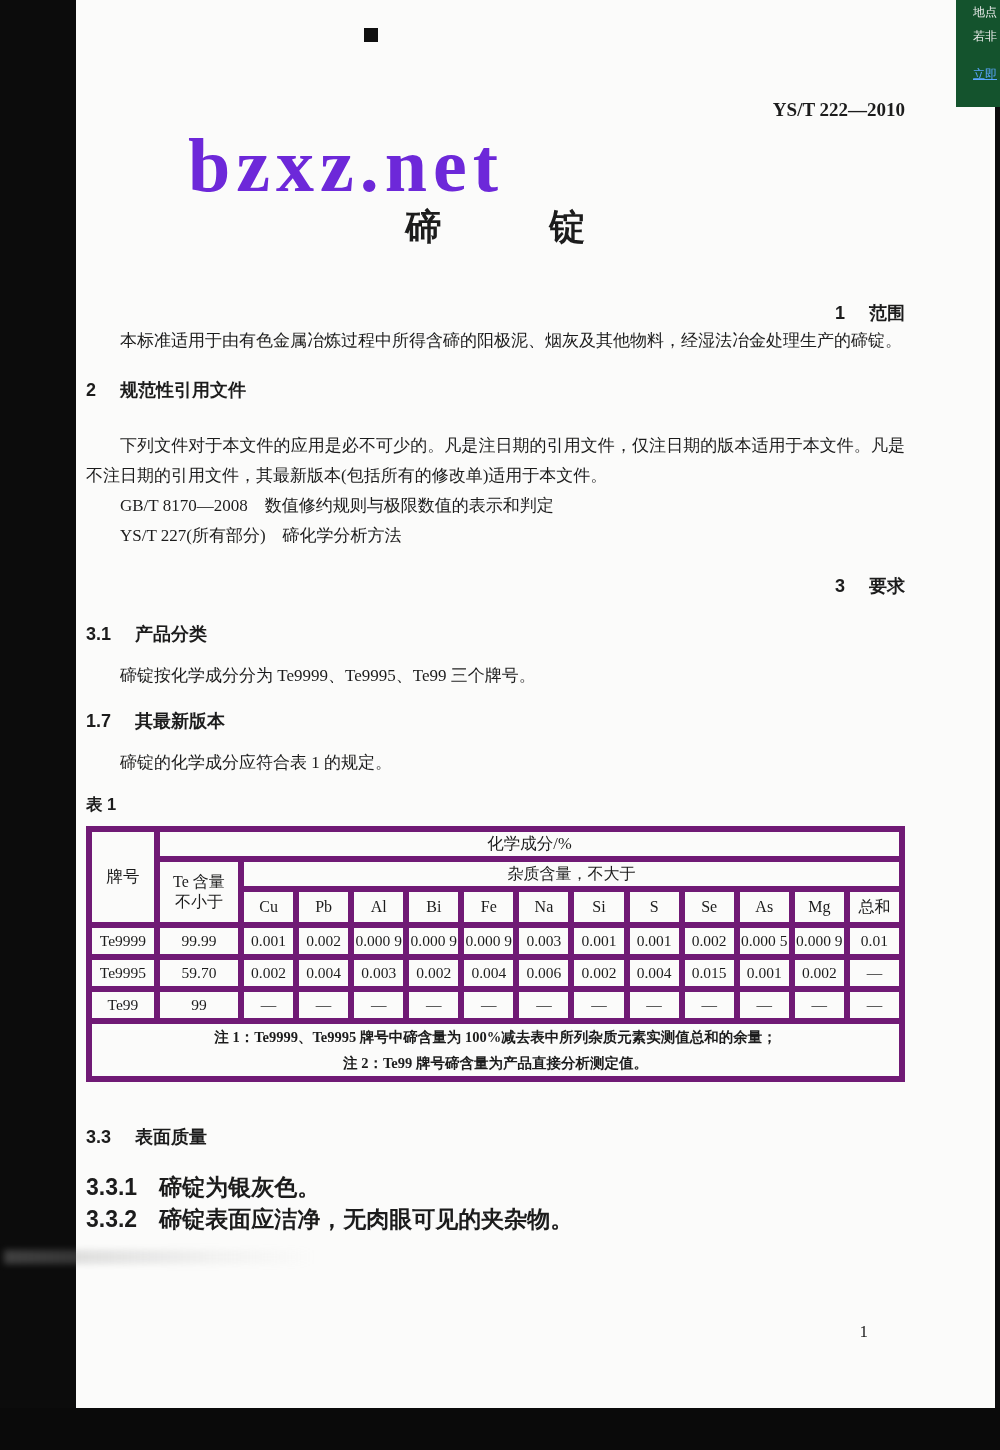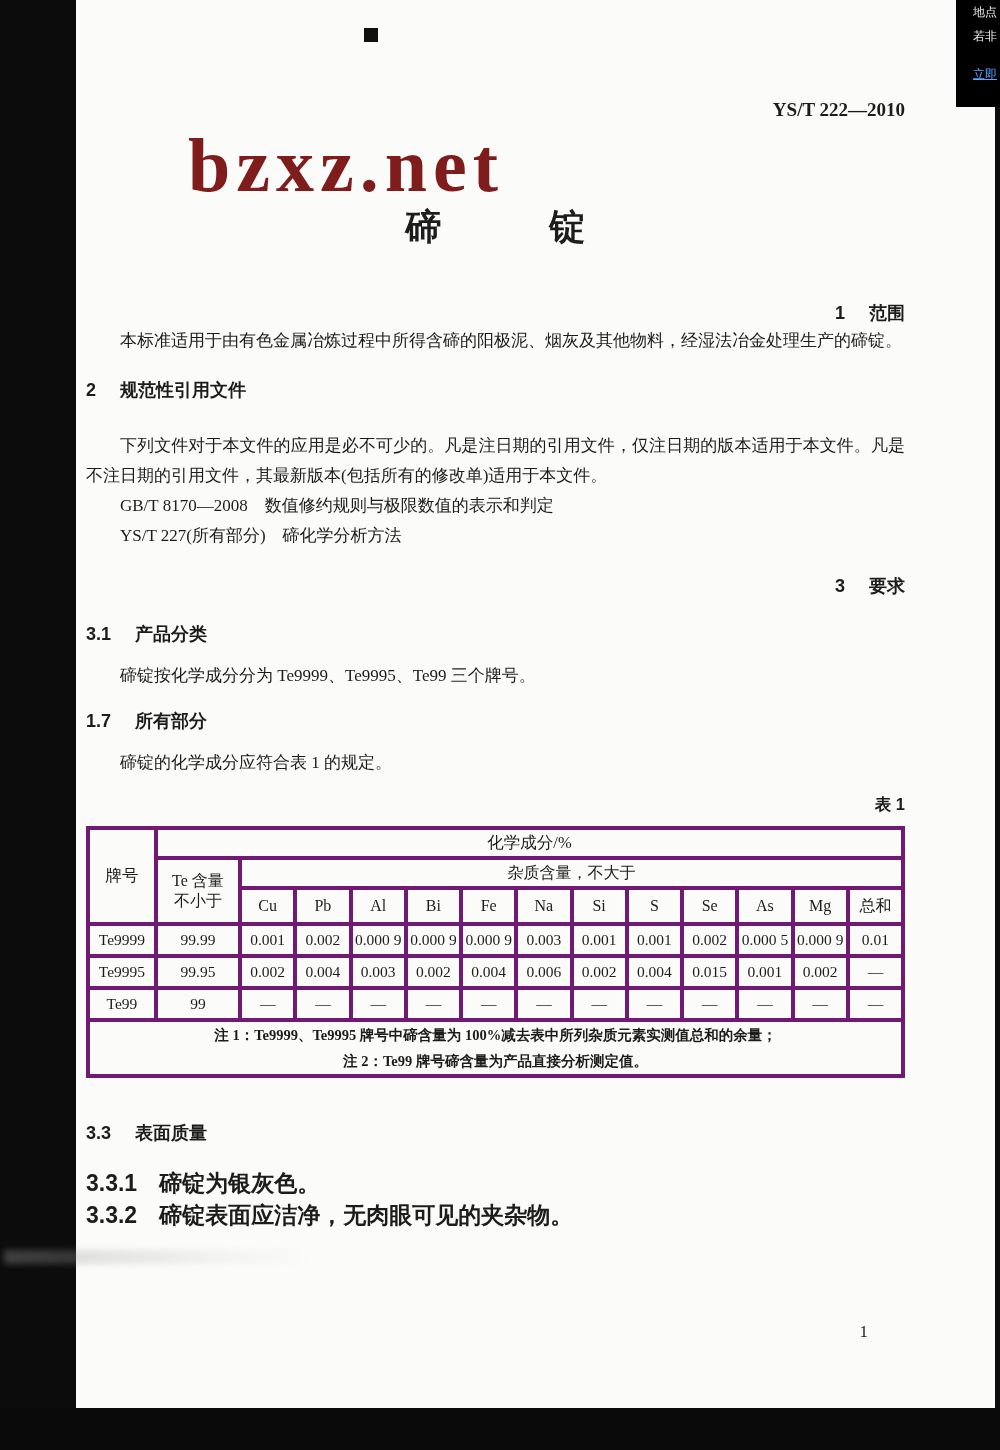--- a/index.html
+++ b/index.html
@@ -13,32 +13,32 @@
   
   .strip-left  { position:absolute; left:0; top:0; width:76px; height:1450px; background:#0c0c0c; z-index:5; }
   .strip-right { position:absolute; left:995px; top:0; width:5px; height:1450px; background:#0c0c0c; z-index:5; }
   .bar-bottom  { position:absolute; left:0; top:1408px; width:1000px; height:42px; background:#0a0a0a; z-index:5; }
   .black-square{ position:absolute; left:364px; top:28px; width:14px; height:14px; background:#101010; z-index:4; }
   .smudge { position:absolute; left:4px; top:1250px; width:310px; height:14px; z-index:6;
     background:linear-gradient(90deg, rgba(150,150,150,.38), rgba(190,190,190,.12) 70%, rgba(200,200,200,0));
     filter:blur(3px); }
 
   
-  .side-panel { position:absolute; left:956px; top:0; width:44px; height:107px; background:#000000;
+  .side-panel { position:absolute; left:956px; top:0; width:44px; height:107px; background:#14532d;
     z-index:7; overflow:hidden; padding:5px 0 0 17px; color:#eee;
     font-family:"Liberation Sans","DejaVu Sans",sans-serif; font-size:12px; line-height:14px; white-space:nowrap; }
   .side-panel .row1 { margin-bottom:10px; }
   .side-panel .row2 { margin-bottom:24px; }
   .side-panel .panel-link { color:#5aa7ff; text-decoration:underline; cursor:pointer; }
 
   
   .page { position:absolute; left:76px; top:0; width:919px; height:1410px;
     background:#fbfbfa; padding:0 90px 0 10px; z-index:1; }
   .watermark { position:absolute; left:112px; top:122px; z-index:0;
-    font-size:76px; font-weight:bold; letter-spacing:6px; color:#7f1d1d; }
+    font-size:76px; font-weight:bold; letter-spacing:6px; color:#6d28d9; }
   .content { position:relative; z-index:1; }
 
   .doc-number { margin-top:98px; text-align:right; font-weight:bold; font-size:19px; line-height:24px; }
   .doc-title  { margin-top:82px; text-align:center; font-size:36px; font-weight:bold; line-height:46px; white-space:pre; }
 
   .h { font-family:"Liberation Sans","DejaVu Sans",sans-serif; font-weight:bold;
        font-size:18px; line-height:26px; }
   .h .ht { margin-left:24px; }
   .h1 { margin-top:50px;text-align:right; }
   .h2 { margin-top:21px; }
@@ -52,26 +52,26 @@
   .pintro { margin-top:28px; }
   .pref { text-indent:2em; font-size:17px; line-height:30px; }
   .pp { margin-top:14px; }
 
   .clause { font-family:"Liberation Sans","DejaVu Sans",sans-serif; font-weight:bold;
     font-size:23px; line-height:28px; }
   .clause .ct { margin-left:22px; }
   .c331 { margin-top:23px; }
   .c332 { margin-top:4px; }
 
-  .tbl-caption { margin-top:13px; text-align:right; font-family:"Liberation Sans","DejaVu Sans",sans-serif;
+  .tbl-caption { margin-top:13px; text-align:left; font-family:"Liberation Sans","DejaVu Sans",sans-serif;
     font-weight:bold; font-size:16.5px; line-height:26px; }
 
   table.chem { margin-top:9px; width:100%; border-collapse:collapse; table-layout:fixed;
     border:2px solid #111; }
-  table.chem th, table.chem td { border:4px solid #701a75; text-align:center;
+  table.chem th, table.chem td { border:6px solid #701a75; text-align:center;
     font-weight:normal; padding:0; }
   th.grade-h, th.comp-h { font-size:16.5px; }
   th.te-h { font-size:16px; line-height:20px; }
   th.imp-h { font-size:16px; height:30px; }
   tr.r-comp th { height:30px; }
   tr.r-elem th { height:36px; font-size:16px; }
   tr.r-data td { height:32px; font-size:15.5px; }
   td.notes { text-align:left; padding:6px 10px 8px 22px; }
   td.notes div { font-size:14.5px; font-weight:bold; line-height:26px; }
 
@@ -115,21 +115,21 @@
     <div class="h h3">
       <span>3</span><span class="ht">要求</span>
     </div>
 
     <div class="h h31">
       <span>3.1</span><span class="ht">产品分类</span>
     </div>
     <div class="p pp">碲锭按化学成分分为 Te9999、Te9995、Te99 三个牌号。</div>
 
     <div class="h h32">
-      <span>1.7</span><span class="ht">所有部分</span>
+      <span>1.7</span><span class="ht">其最新版本</span>
     </div>
     <div class="p pp">碲锭的化学成分应符合表 1 的规定。</div>
 
     <div class="tbl-caption">表 1</div>
 
     <table class="chem">
       <colgroup>
         <col style="width:68px">
           <col style="width:84px">
         <col>
@@ -182,21 +182,21 @@
         <td>0.003</td>
         <td>0.001</td>
         <td>0.001</td>
         <td>0.002</td>
         <td>0.000 5</td>
         <td>0.000 9</td>
         <td>0.01</td>
       </tr>
       <tr class="r-data">
         <td>Te9995</td>
-        <td>99.95</td>
+        <td>59.70</td>
         <td>0.002</td>
         <td>0.004</td>
         <td>0.003</td>
         <td>0.002</td>
         <td>0.004</td>
         <td>0.006</td>
         <td>0.002</td>
         <td>0.004</td>
         <td>0.015</td>
         <td>0.001</td>

